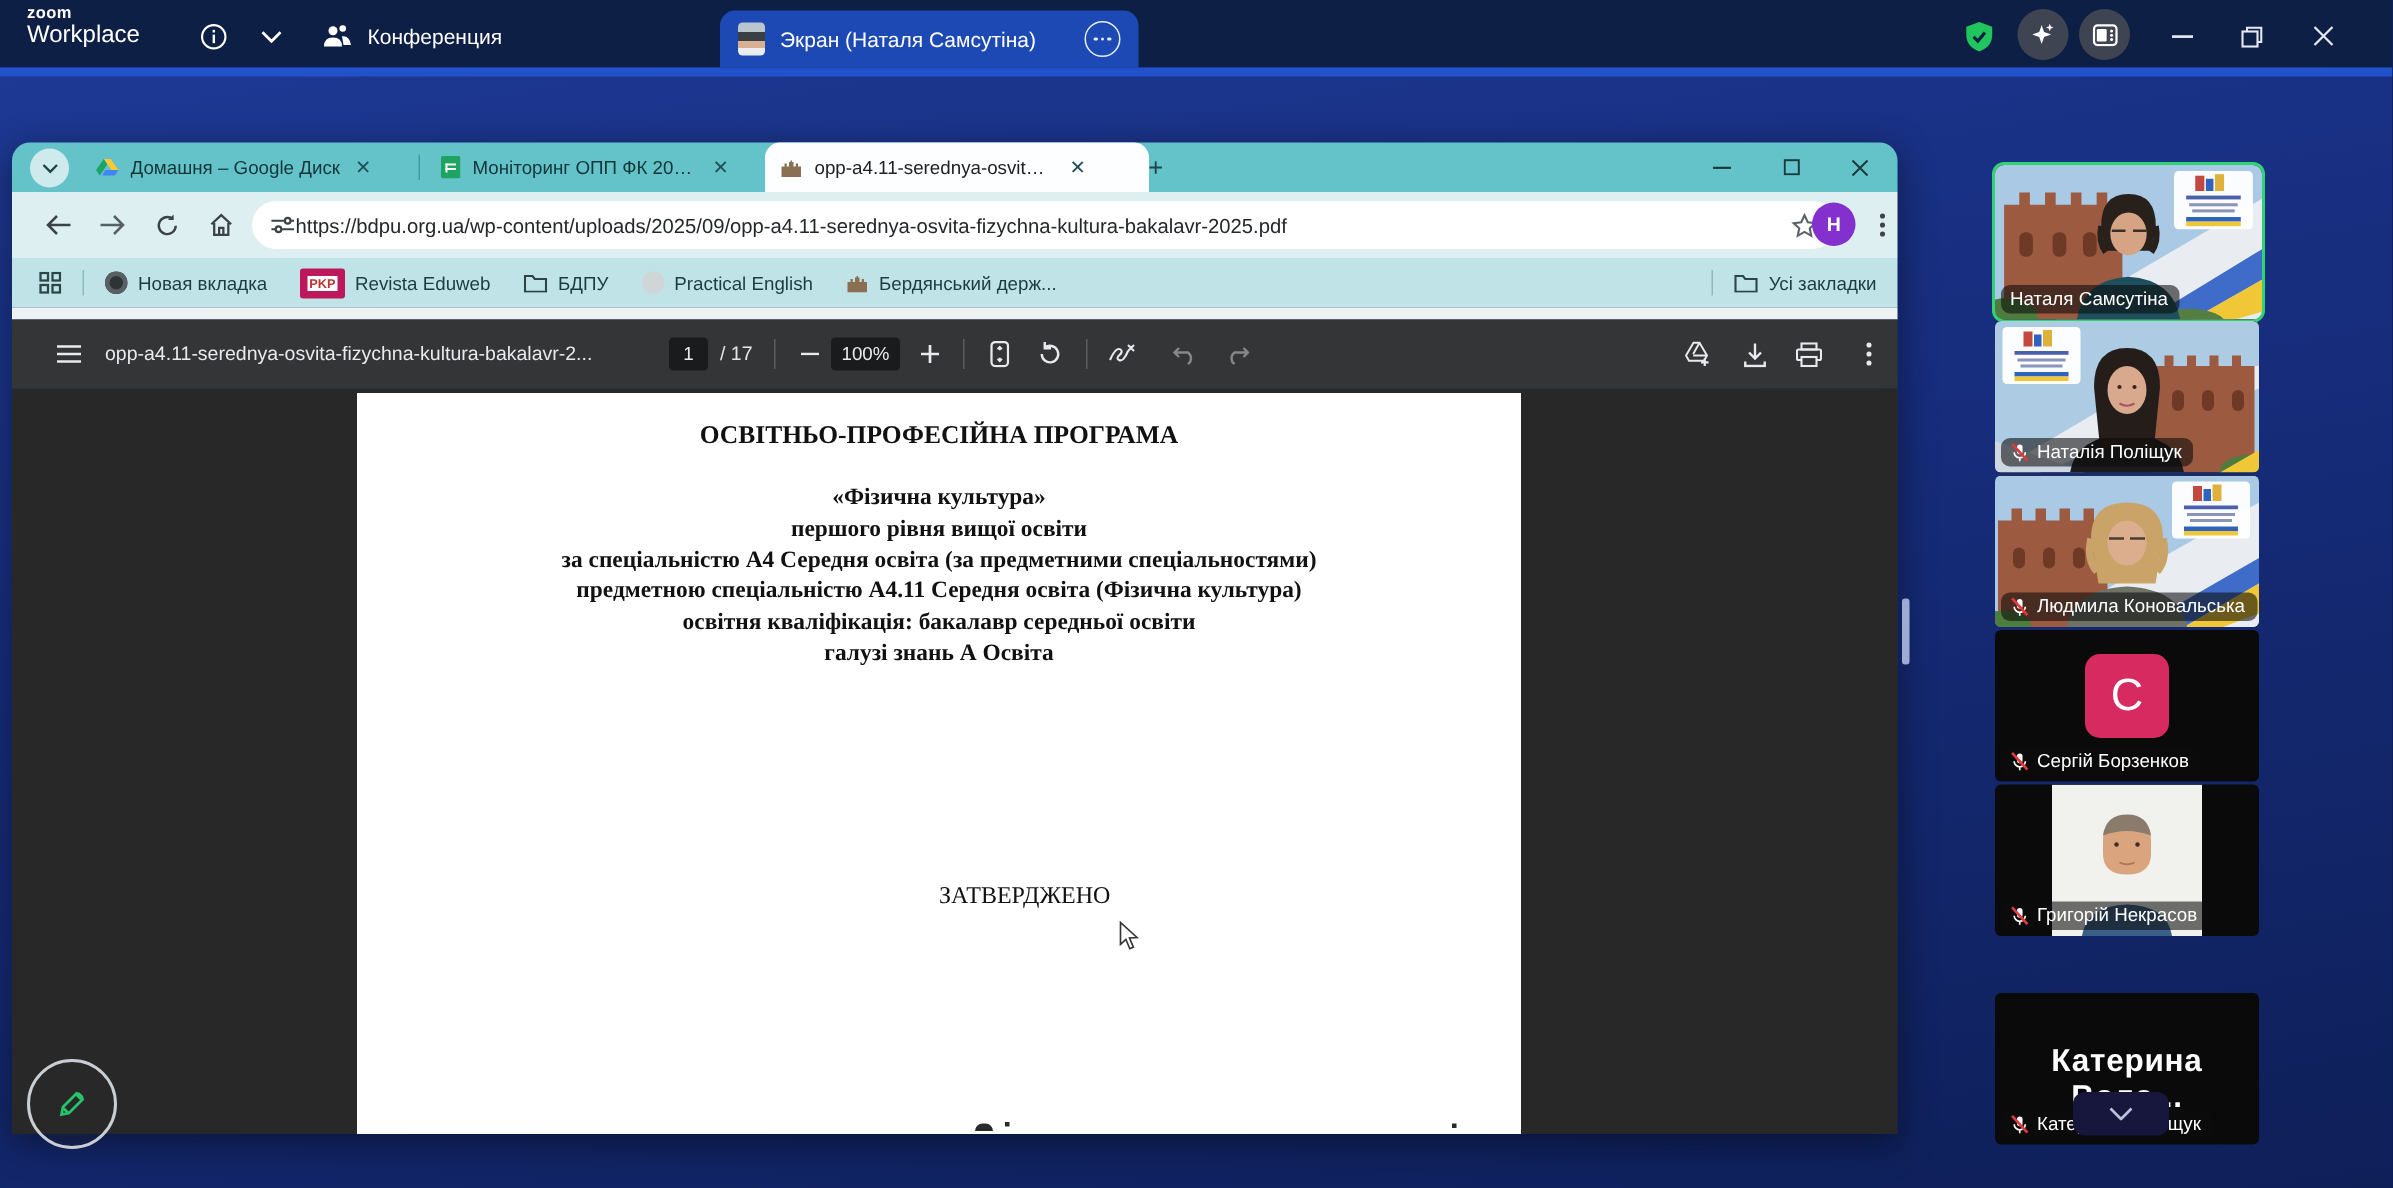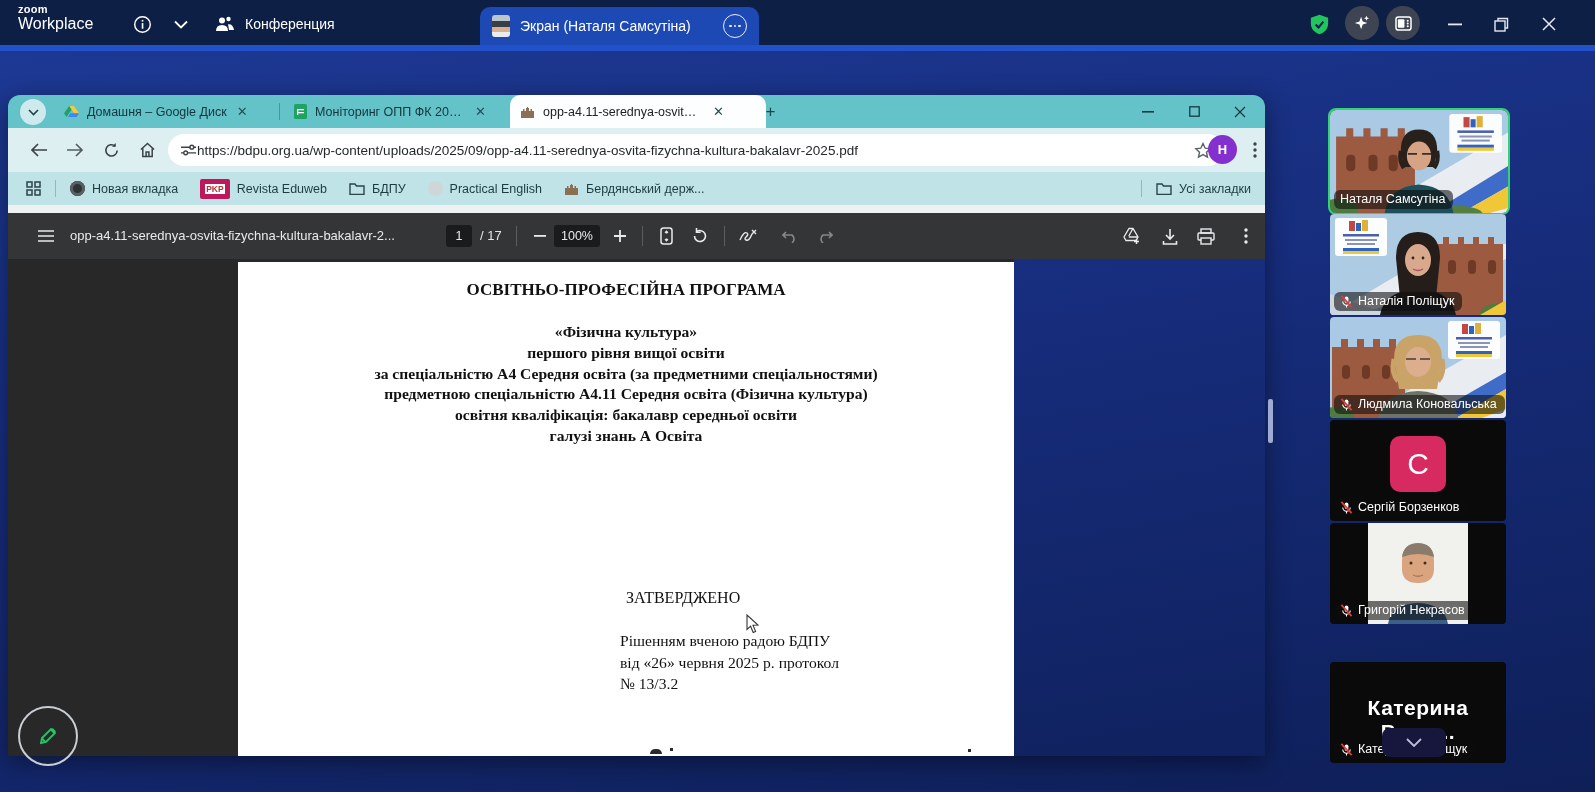--- a/index.html
+++ b/index.html
@@ -48,21 +48,21 @@
 
   .webgap{position:absolute;left:0;top:110px;width:1257px;height:8px;background:#eef1f1}
   .pdfbar{position:absolute;left:0;top:118px;width:1257px;height:46px;background:#333537;color:#e8eaed}
   .pdfbar .fname{position:absolute;left:62px;top:15px;font-size:13px;max-width:365px;overflow:hidden;white-space:nowrap;text-overflow:ellipsis}
   .pbox{position:absolute;top:12px;height:22px;background:#191b1c;border-radius:3px;color:#e8eaed;font-size:12.5px;display:flex;align-items:center;justify-content:center}
   .ptxt{position:absolute;top:15px;font-size:13px;color:#e5e5e5}
   .pdiv{position:absolute;top:13px;width:1px;height:20px;background:#5b5e61}
   .pico{position:absolute;top:11px;width:24px;height:24px;display:flex;align-items:center;justify-content:center;color:#e8eaed}
   .pico.dim{color:#85888b}
 
-  .pdfview{position:absolute;left:0;top:164px;width:1006px;height:497px;background:#282828;overflow:hidden}
+  .pdfview{position:absolute;left:0;top:164px;width:1257px;height:497px;background:#282828;overflow:hidden}
   .page{position:absolute;left:230px;top:3px;width:776px;height:494px;background:#fff;color:#111;font-family:"Liberation Serif",serif}
   .doc-title{position:absolute;left:0;top:18px;width:776px;text-align:center;font-weight:700;font-size:17px}
   .doc-lines{position:absolute;left:0;top:60px;width:776px;text-align:center;font-weight:700;font-size:15.6px;line-height:20.8px}
   .doc-approved{position:absolute;left:388px;top:327px;font-size:16px}
   .doc-approval{position:absolute;left:382px;top:368px;font-size:15.6px;line-height:21.5px}
   .glyphtop{position:absolute;background:#2a2a2a}
 
   .scrollind{position:absolute;left:1268px;top:399px;width:5px;height:44px;background:#9fabd2;border-radius:2px}
 
   
@@ -401,25 +401,20 @@
         <div class="doc-title">ОСВІТНЬО-ПРОФЕСІЙНА ПРОГРАМА</div>
         <div class="doc-lines">
           <div>«Фізична культура»</div>
           <div>першого рівня вищої освіти</div>
           <div>за спеціальністю А4 Середня освіта (за предметними спеціальностями)</div>
           <div>предметною спеціальністю А4.11  Середня освіта (Фізична культура)</div>
           <div>освітня кваліфікація: бакалавр середньої освіти</div>
           <div>галузі знань А Освіта</div>
         </div>
         <div class="doc-approved">ЗАТВЕРДЖЕНО</div>
-        <div class="doc-approval">
-          <div>Рішенням вченою радою БДПУ</div>
-          <div>від «26» червня 2025 р. протокол</div>
-          <div>№  13/3.2</div>
-        </div>
         <div class="glyphtop" style="left:412px;top:487px;width:12px;height:5px;border-radius:6px 6px 0 0"></div>
         <div class="glyphtop" style="left:432px;top:486px;width:3px;height:3px"></div>
         <div class="glyphtop" style="left:730px;top:487px;width:3px;height:3px"></div>
       </div>
     </div>
   </div>
 
   <div class="cursor">
     <svg width="14" height="20" viewBox="0 0 14 20">
         <path d="M1 1 L1 15.5 L4.6 12.2 L7.2 18.5 L9.6 17.4 L7 11.3 L12 11z" fill="#fff" stroke="#333" stroke-width="1.1"></path>

